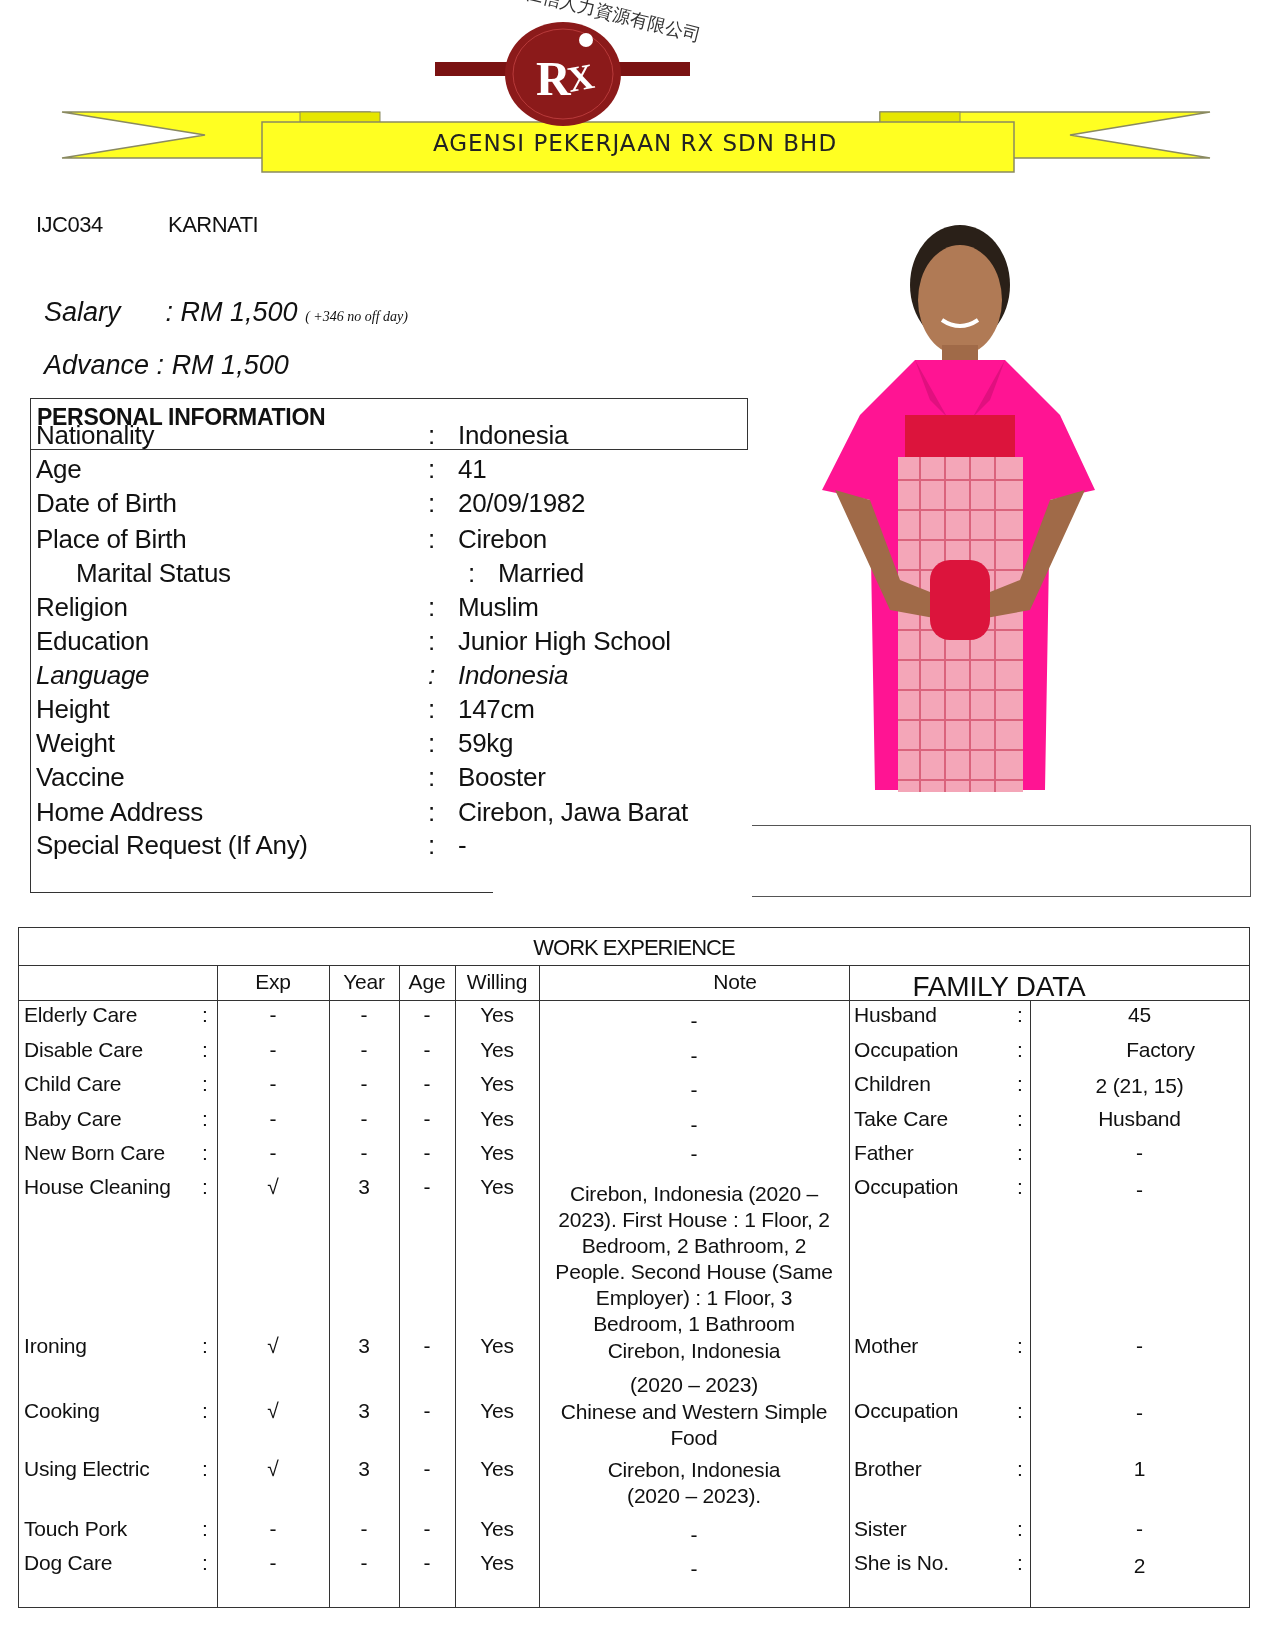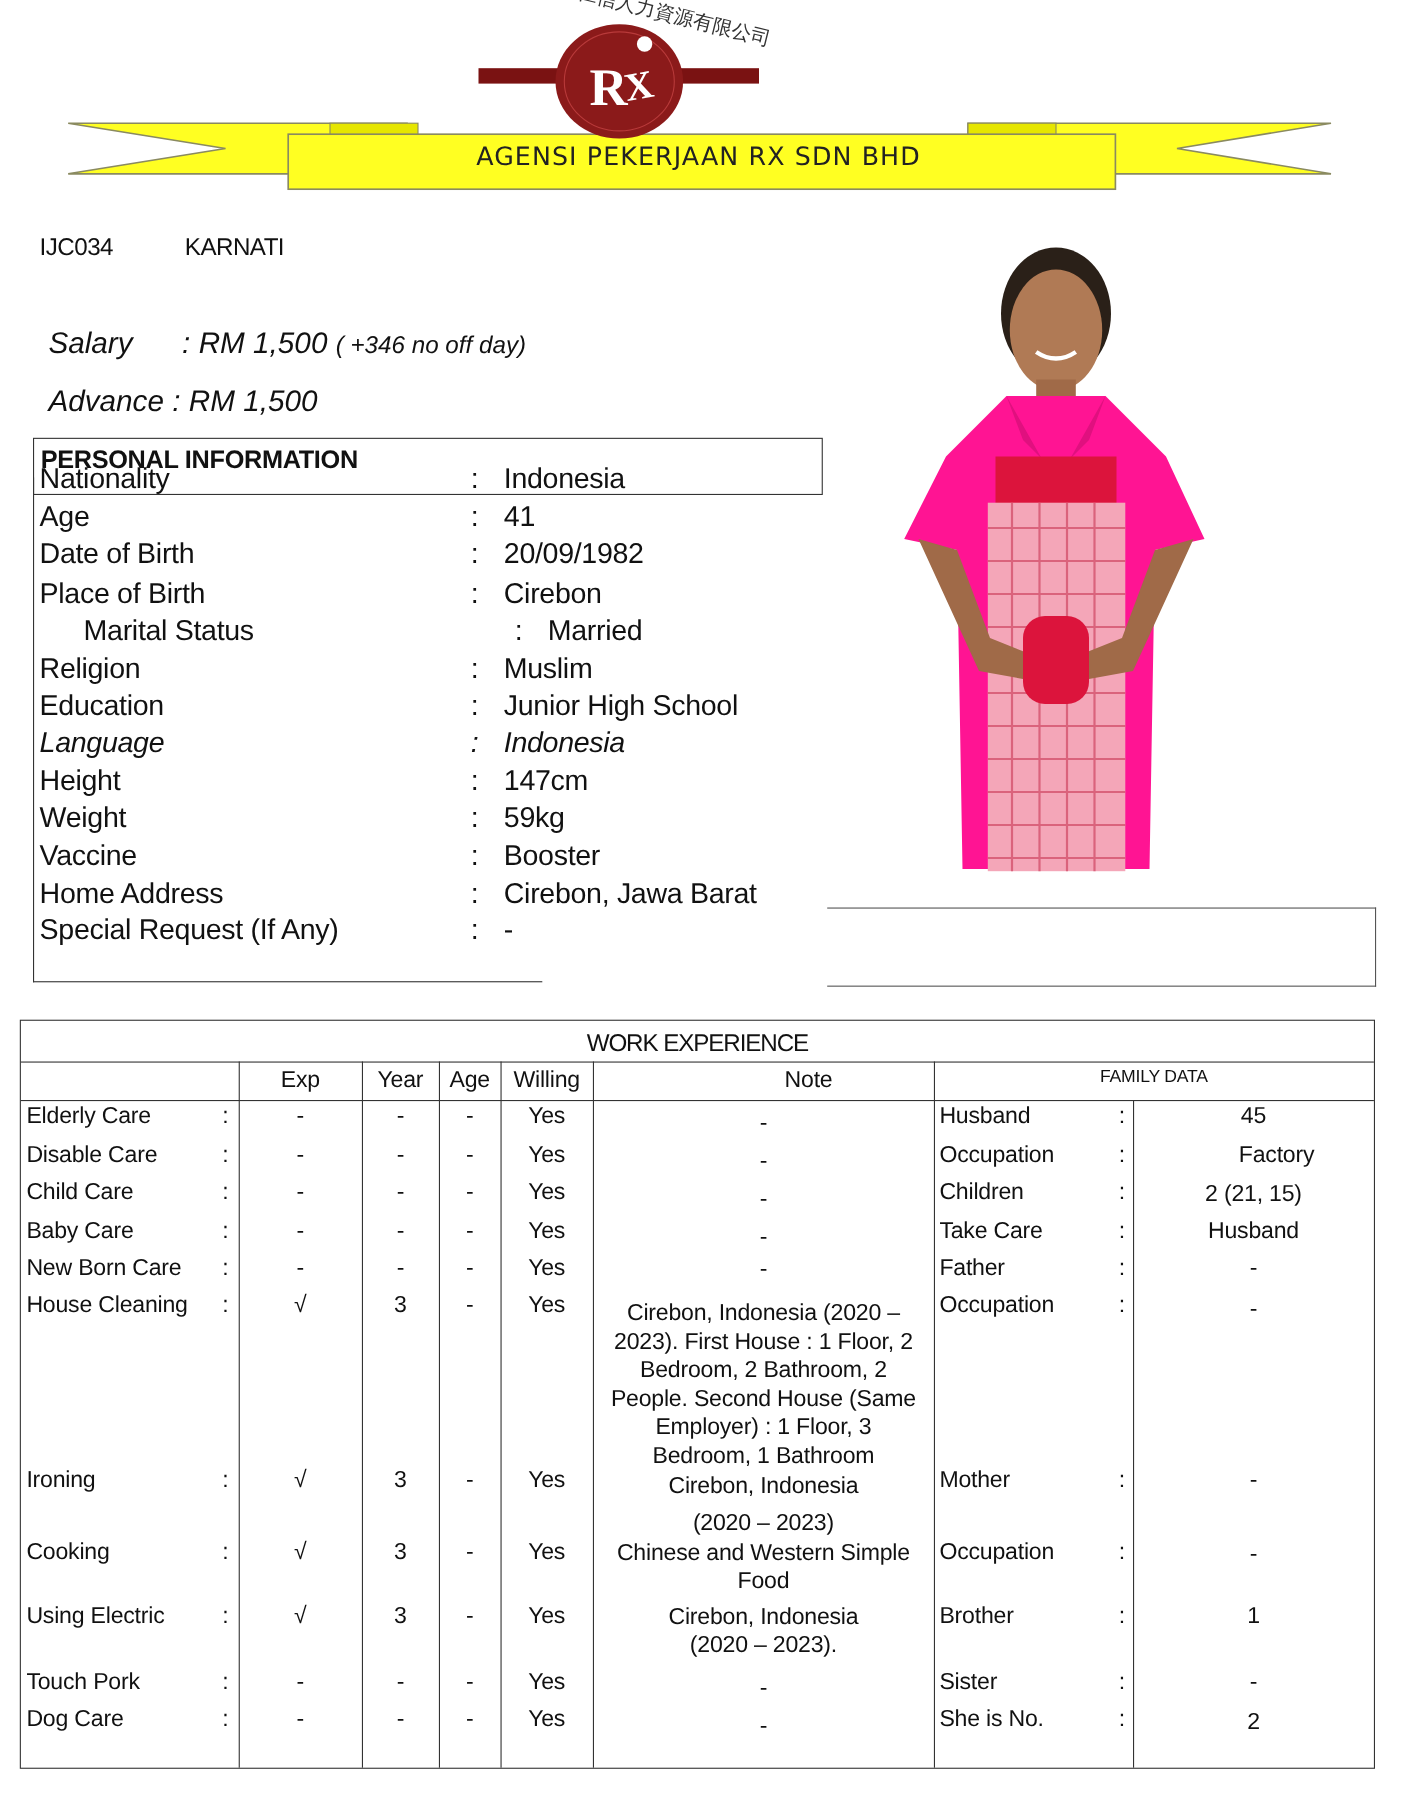--- a/index.html
+++ b/index.html
@@ -11,21 +11,21 @@
   .header svg { position: absolute; left: 0; top: 0; }
   .banner-text { position: absolute; left: 240px; top: 130px; width: 790px; text-align: center;
                  font-family: "DejaVu Sans", sans-serif; font-size: 23px; letter-spacing: 1px; color: #222; }
   .chinese-text { position: absolute; left: 488px; top: 2px; width: 250px; text-align: center;
                   font-size: 18px; color: #333; font-family: "DejaVu Sans", sans-serif; transform: rotate(14deg); }
 
   
   .cand-id { position: absolute; left: 36px; top: 212px; font-size: 22px; font-weight: 400; letter-spacing: -0.5px; }
   .cand-name { position: absolute; left: 168px; top: 212px; font-size: 22px; letter-spacing: -0.5px; }
   .salary-line { position: absolute; left: 44px; top: 297px; font-size: 27px; font-style: italic; white-space: pre; }
-  .salary-line .small { font-size: 22px; }
+  .salary-line .small { font-size: 14px; font-family: Liberation Serif, serif; }
   .advance-line { position: absolute; left: 44px; top: 350px; font-size: 27px; font-style: italic; white-space: pre; }
 
   
   .pi-box { position: absolute; left: 30px; top: 398px; width: 720px; }
   .pi-title { position: absolute; left: 0; top: 0; width: 718px; height: 52px; border: 1.5px solid #333;
               font-weight: 700; font-size: 23px; line-height: 36px; padding-left: 6px; box-sizing: border-box;
               letter-spacing: -0.3px; }
   .pi-body { position: absolute; left: 0; top: 36px; width: 462px; height: 458px;
              border-left: 1.5px solid #333; border-bottom: 1.5px solid #333; }
   .pi-row { position: absolute; left: 6px; height: 34px; font-size: 26px; width: 700px; letter-spacing: -0.3px; }
@@ -210,21 +210,21 @@
   <div class="vline" style="left:436px; top:37px; height:642px;"></div>
   <div class="vline" style="left:520px; top:37px; height:642px;"></div>
   <div class="vline" style="left:830px; top:37px; height:642px;"></div>
   <div class="vline" style="left:1011px; top:72px; height:607px;"></div>
 
   <div class="cell ctr" style="left:198px; top:42px; width:112px;">Exp</div>
   <div class="cell ctr" style="left:310px; top:42px; width:70px;">Year</div>
   <div class="cell ctr" style="left:380px; top:42px; width:56px;">Age</div>
   <div class="cell ctr" style="left:436px; top:42px; width:84px;">Willing</div>
   <div class="cell ctr" style="left:520px; top:42px; width:310px;padding-left:41px;">Note</div>
-  <div class="cell ctr" style="left:830px; top:43px; width:400px; font-size:16px;text-align:center;">FAMILY DATA</div>
+  <div class="cell ctr" style="left:780px; top:43px; width:400px; font-size:28px;text-align:center;">FAMILY DATA</div>
 
   <div id="wx-rows">
       <div class="cell " style="left:5px; top:75px;">Elderly Care</div>
       <div class="cell " style="left:183px; top:75px;">:</div>
       <div class="cell ctr" style="left:198px; top:75px; width:112px;">-</div>
       <div class="cell ctr" style="left:310px; top:75px; width:70px;">-</div>
       <div class="cell ctr" style="left:380px; top:75px; width:56px;">-</div>
       <div class="cell ctr" style="left:436px; top:75px; width:84px;">Yes</div>
       <div class="cell ctr note" style="width:310px; left:520px; top:80px;">-</div>
       <div class="cell " style="left:5px; top:110px;">Disable Care</div>

